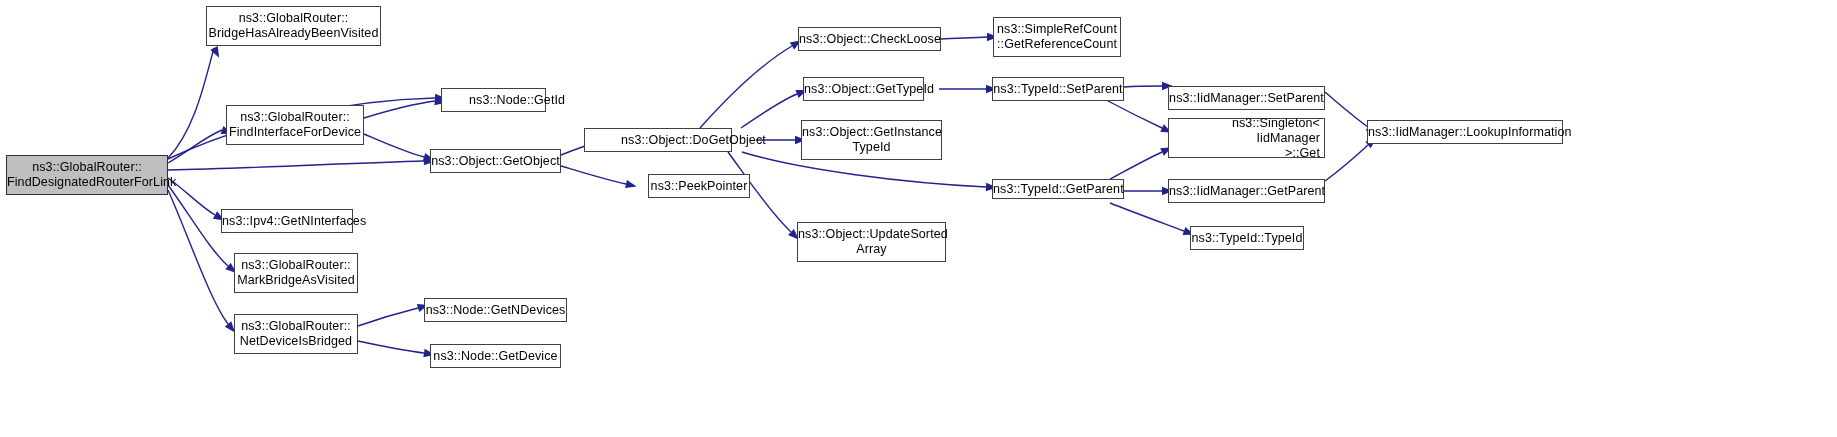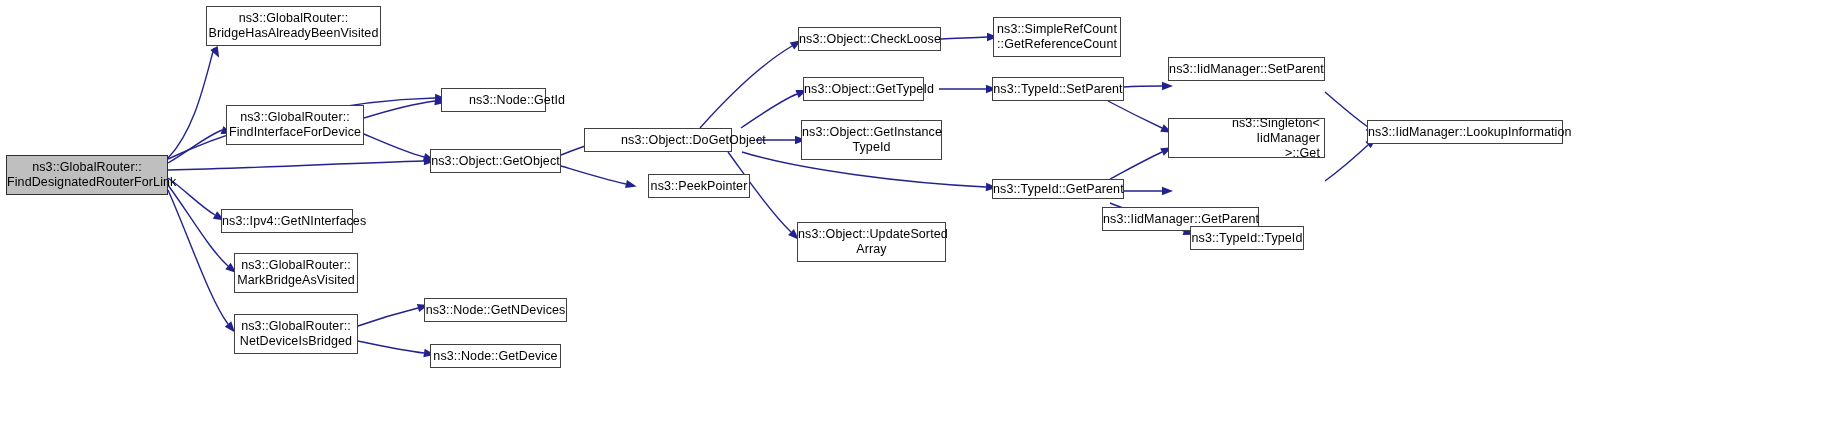--- a/index.html
+++ b/index.html
@@ -131,20 +131,20 @@
       <div class="node" style="left: 798px; top: 27px; width: 143px; height: 24px;"><span class="node-label">ns3::Object::CheckLoose</span></div>
       <div class="node" style="left: 803px; top: 77px; width: 121px; height: 24px;"><span class="node-label">ns3::Object::GetTypeId</span></div>
       <div class="node" style="left: 801px; top: 120px; width: 141px; height: 40px;"><span class="node-label">ns3::Object::GetInstance
 TypeId</span></div>
       <div class="node" style="left: 797px; top: 222px; width: 149px; height: 40px;"><span class="node-label">ns3::Object::UpdateSorted
 Array</span></div>
       <div class="node" style="left: 993px; top: 17px; width: 128px; height: 40px;"><span class="node-label">ns3::SimpleRefCount
 ::GetReferenceCount</span></div>
       <div class="node" style="left: 992px; top: 77px; width: 132px; height: 24px;"><span class="node-label">ns3::TypeId::SetParent</span></div>
       <div class="node" style="left: 992px; top: 179px; width: 132px; height: 20px;"><span class="node-label">ns3::TypeId::GetParent</span></div>
-      <div class="node" style="left: 1168px; top: 57px; width: 157px; height: 24px; justify-content: center;"><span class="node-label">ns3::IidManager::SetParent</span></div>
+      <div class="node" style="left: 1168px; top: 86px; width: 157px; height: 24px; justify-content: center;"><span class="node-label">ns3::IidManager::SetParent</span></div>
       <div class="node" style="left: 1168px; top: 118px; width: 157px; height: 40px; text-align: right;"><span class="node-label">ns3::Singleton&lt; IidManager
 &gt;::Get</span></div>
-      <div class="node" style="left: 1102px; top: 179px; width: 157px; height: 24px; margin-top: 28px;"><span class="node-label">ns3::IidManager::GetParent</span></div>
+      <div class="node" style="left: 1168px; top: 179px; width: 157px; height: 24px;"><span class="node-label">ns3::IidManager::GetParent</span></div>
       <div class="node" style="left: 1190px; top: 226px; width: 114px; height: 24px; align-items: center;"><span class="node-label">ns3::TypeId::TypeId</span></div>
       <div class="node" style="left: 1367px; top: 120px; width: 196px; height: 24px;"><span class="node-label">ns3::IidManager::LookupInformation</span></div>
     </div>
 </div>
 
 </body></html>

